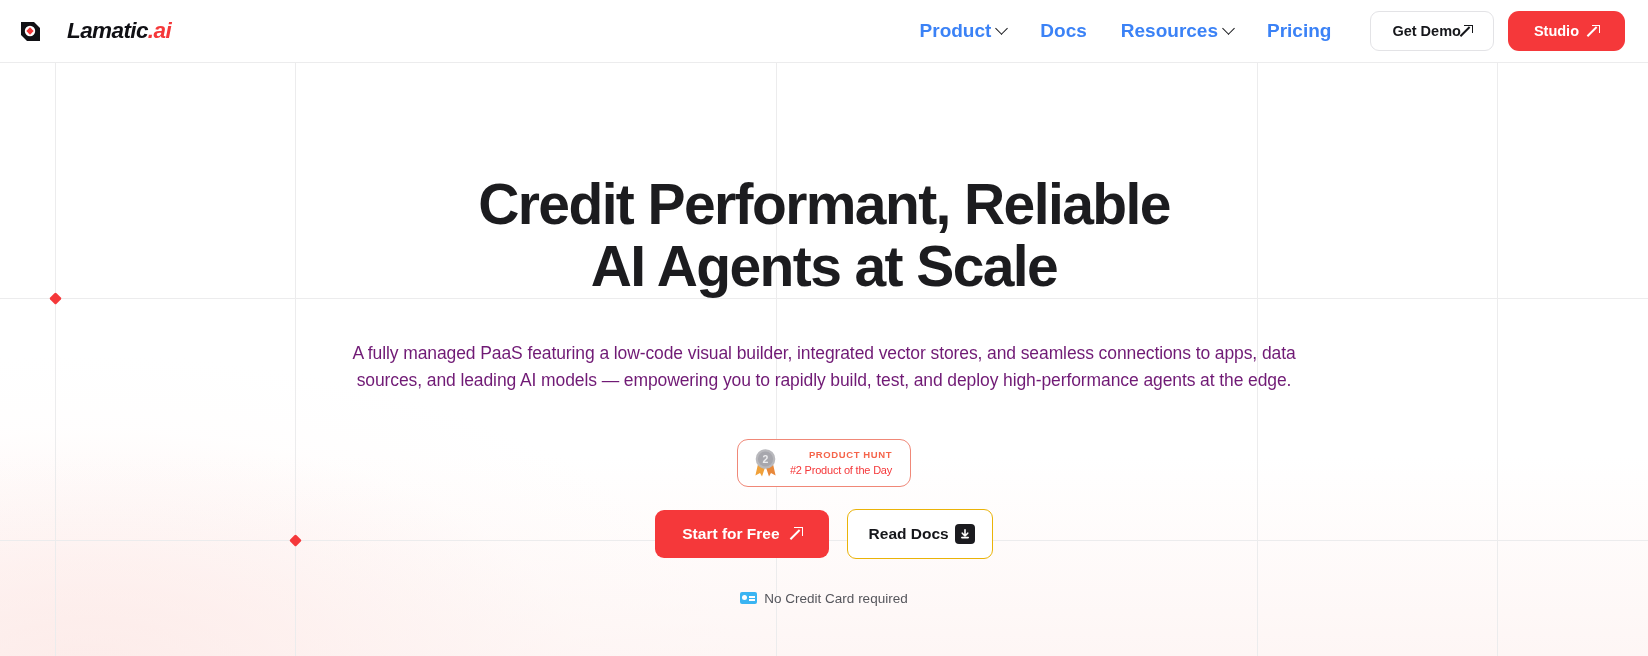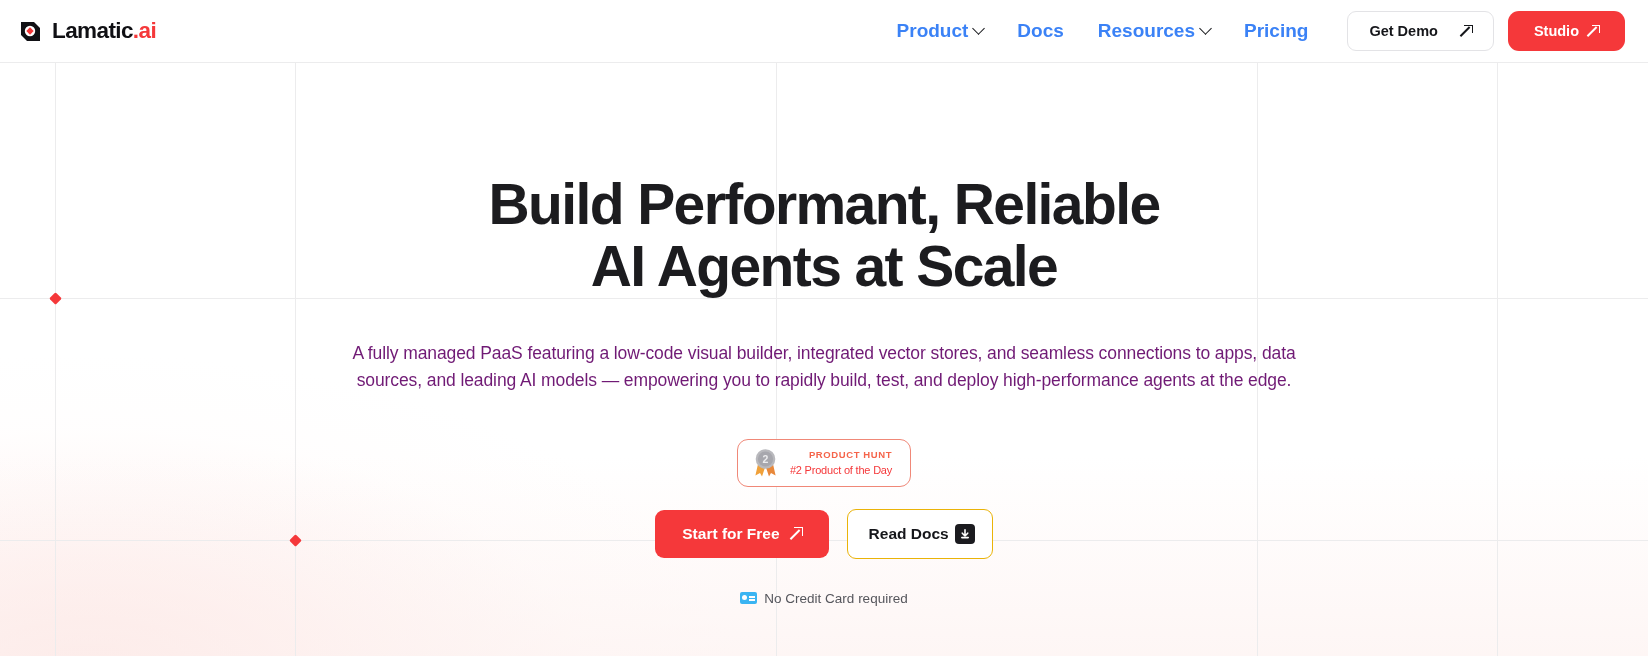--- a/index.html
+++ b/index.html
@@ -90,22 +90,23 @@
     height: 62px;
     display: flex;
     align-items: center;
     padding: 0 23px 0 18px;
     background: #ffffff;
   }
 
   .logo {
     display: flex;
     align-items: center;
-    gap: 9px;
-    cursor: pointer;
+    gap: 24px;
+    cursor: pointer;
+    font-style: italic;
   }
 
   .logo-mark {
     width: 25px;
     height: 25px;
     position: relative;
     flex-shrink: 0;
   }
 
   .logo-text {
@@ -143,21 +144,21 @@
     height: 9px;
     border-right: 1.7px solid #15161a;
     border-bottom: 1.7px solid #15161a;
     transform: translateY(-3px) rotate(45deg);
   }
 
   .btn-demo {
     margin-left: 22px;
     display: flex;
     align-items: center;
-    gap: 23px;
+    gap: 0;
     font-size: 14.5px;
     font-weight: 700;
     color: #15161a;
     background: #fff;
     border: 1px solid #e3e3e6;
     border-radius: 9px;
     padding: 11px 21px;
     cursor: pointer;
     white-space: nowrap;
   }
@@ -419,21 +420,21 @@
 
       <button class="btn-studio">
         <span>Studio</span>
         <i class="arrow-ne"></i>
       </button>
     </nav>
   </header>
 
   <main class="hero">
     <h1 class="hero-title">
-      <div>Build Performant, Reliable</div>
+      <div>Credit Performant, Reliable</div>
       <div>AI Agents at Scale</div>
     </h1>
 
     <p class="hero-sub">A fully managed PaaS featuring a low-code visual builder, integrated vector stores, and seamless connections to apps, data sources, and leading AI models — empowering you to rapidly build, test, and deploy high-performance agents at the edge.</p>
 
     <div class="ph-wrap">
       <div class="ph-badge">
         <span class="ph-medal">
           <svg width="27" height="30" viewBox="0 0 27 30">
             <path d="M6 16 L3.4 27.5 L8 25 L10 28.5 L13.5 18 Z" fill="#f0a13a"></path>

